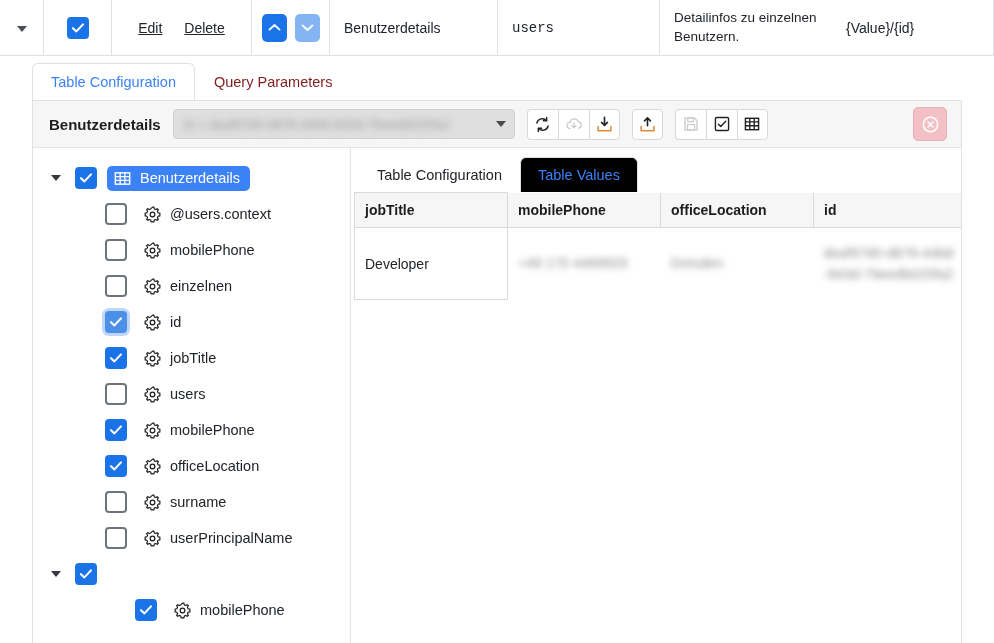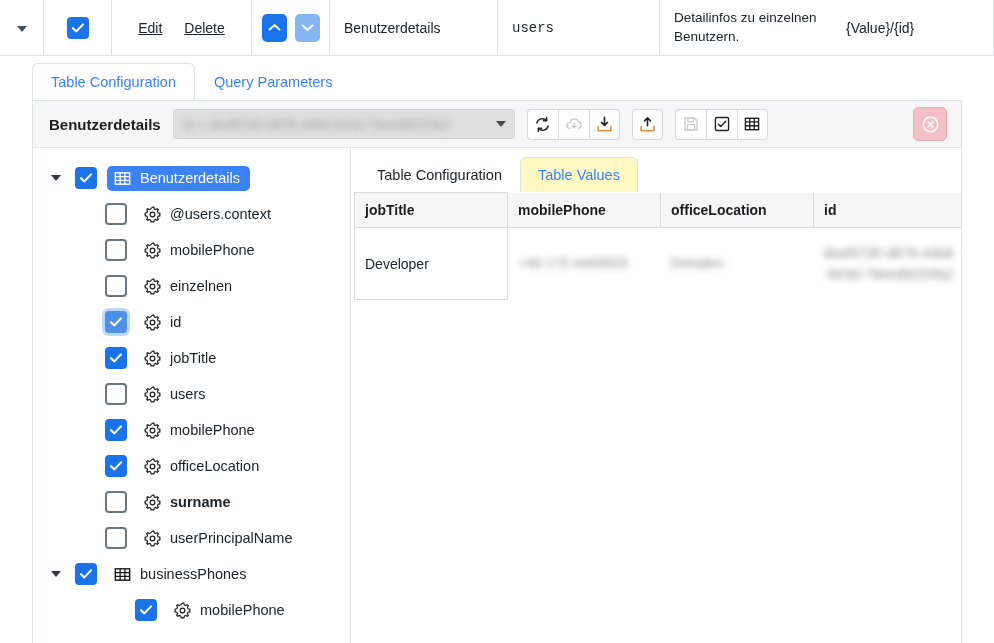--- a/index.html
+++ b/index.html
@@ -93,21 +93,21 @@
     height: 44px;
     background: #fff;
   }
   .tab {
     padding: 10px 18px 9px 18px;
     font-size: 14.5px;
     border: 1px solid transparent;
     border-bottom: none;
     border-radius: 6px 6px 0 0;
     cursor: pointer;
-    color: #3b82f6;
+    color: #7f1d1d;
     position: relative;
     background: transparent;
     line-height: 1.2;
   }
   .tab.active {
     color: #3b82f6;
     background: #fff;
     border-color: #dee2e6;
   }
 
@@ -246,21 +246,21 @@
     border: 1px solid transparent;
     border-bottom: none;
     border-radius: 6px 6px 0 0;
     cursor: pointer;
     color: #212529;
     line-height: 1.2;
     background: transparent;
   }
   .subtab.active {
     color: #3b82f6;
-    background: #fef9c3;
+    background: #000000;
     border-color: #dee2e6;
   }
 
   table.vals {
     border-collapse: collapse;
     table-layout: fixed;
     width: 613px;
     margin-left: 3px;
     font-size: 14px;
   }
@@ -547,21 +547,21 @@
             </svg>
           </span>
           <div class="node-label-wrap">
             <svg class="gear" width="17" height="17" viewBox="0 0 18 18">
               <path d="M9 1.2 L10.5 1.2 L10.9 3.1 L12.4 3.8 L14 2.8 L15.2 4 L14.2 5.6 L14.9 7.1 L16.8 7.5 L16.8 9 L16.8 10.5 L14.9 10.9 L14.2 12.4 L15.2 14 L14 15.2 L12.4 14.2 L10.9 14.9 L10.5 16.8 L9 16.8 L7.5 16.8 L7.1 14.9 L5.6 14.2 L4 15.2 L2.8 14 L3.8 12.4 L3.1 10.9 L1.2 10.5 L1.2 9 L1.2 7.5 L3.1 7.1 L3.8 5.6 L2.8 4 L4 2.8 L5.6 3.8 L7.1 3.1 Z" stroke="#1a1a1a" stroke-width="1.25" fill="none" stroke-linejoin="round"></path>
               <circle cx="9" cy="9" r="2.5" stroke="#1a1a1a" stroke-width="1.25" fill="none"></circle>
             </svg>
             <span class="node-label">officeLocation</span>
           </div>
         </div>
-        <div class="node" style="padding-left: 44px; font-weight: bold;">
+        <div class="node" style="padding-left: 44px;">
           <div class="twisty empty">
             <span class="twisty-icon"></span>
           </div>
           <span class="cb empty"></span>
           <div class="node-label-wrap">
             <svg class="gear" width="17" height="17" viewBox="0 0 18 18">
               <path d="M9 1.2 L10.5 1.2 L10.9 3.1 L12.4 3.8 L14 2.8 L15.2 4 L14.2 5.6 L14.9 7.1 L16.8 7.5 L16.8 9 L16.8 10.5 L14.9 10.9 L14.2 12.4 L15.2 14 L14 15.2 L12.4 14.2 L10.9 14.9 L10.5 16.8 L9 16.8 L7.5 16.8 L7.1 14.9 L5.6 14.2 L4 15.2 L2.8 14 L3.8 12.4 L3.1 10.9 L1.2 10.5 L1.2 9 L1.2 7.5 L3.1 7.1 L3.8 5.6 L2.8 4 L4 2.8 L5.6 3.8 L7.1 3.1 Z" stroke="#1a1a1a" stroke-width="1.25" fill="none" stroke-linejoin="round"></path>
               <circle cx="9" cy="9" r="2.5" stroke="#1a1a1a" stroke-width="1.25" fill="none"></circle>
             </svg>
             <span class="node-label">surname</span>
@@ -582,27 +582,20 @@
         </div>
         <div class="node" style="padding-left: 14px;">
           <div class="twisty">
             <span class="twisty-icon"></span>
           </div>
           <span class="cb checked">
             <svg width="14" height="14" viewBox="0 0 14 14">
               <path d="M2 7.2 L5.4 10.4 L12 3.4" stroke="#fff" stroke-width="2.1" fill="none" stroke-linecap="round" stroke-linejoin="round"></path>
             </svg>
           </span>
-          <div class="node-label-wrap">
-            <svg class="grid-ic" width="17" height="17" viewBox="0 0 18 18">
-              <rect x="1.4" y="3" width="15.2" height="12" stroke="#1a1a1a" stroke-width="1.5" fill="none"></rect>
-              <path d="M1.4 7 H16.6 M1.4 11 H16.6 M6.5 3 V15 M11.5 3 V15" stroke="#1a1a1a" stroke-width="1.4" fill="none"></path>
-            </svg>
-            <span class="node-label">businessPhones</span>
-          </div>
         </div>
         <div class="node" style="padding-left: 74px;">
           <div class="twisty empty">
             <span class="twisty-icon"></span>
           </div>
           <span class="cb checked">
             <svg width="14" height="14" viewBox="0 0 14 14">
               <path d="M2 7.2 L5.4 10.4 L12 3.4" stroke="#fff" stroke-width="2.1" fill="none" stroke-linecap="round" stroke-linejoin="round"></path>
             </svg>
           </span>

